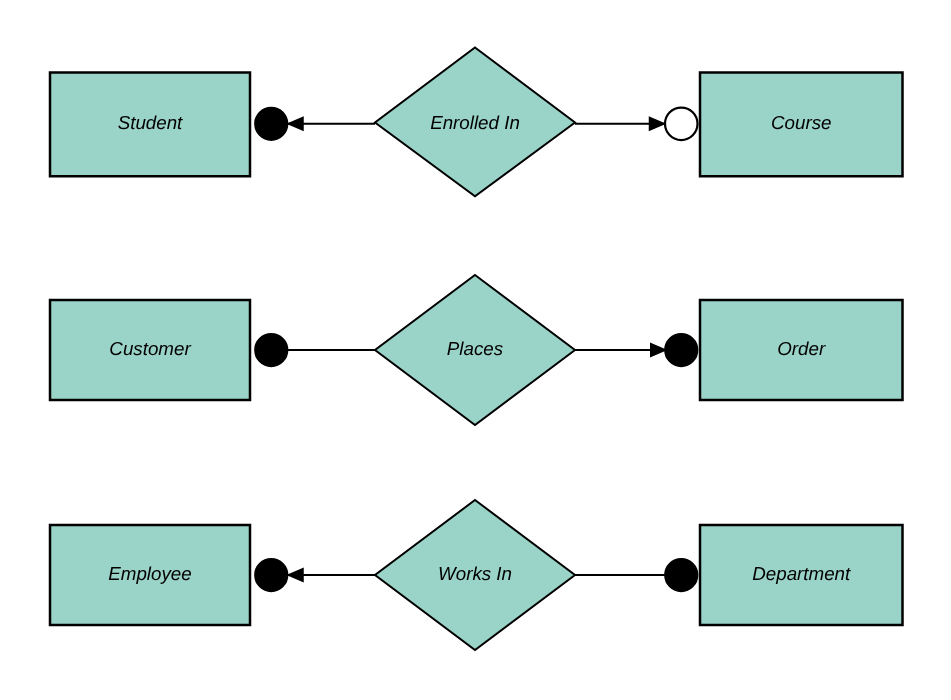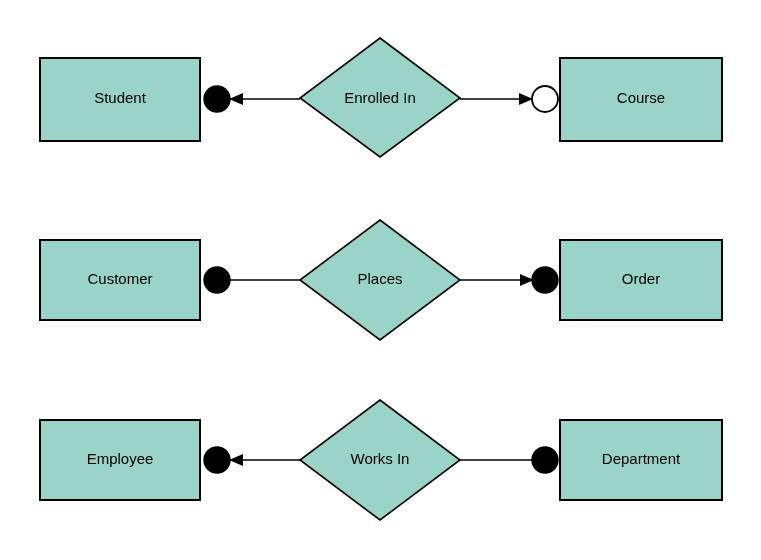--- a/index.html
+++ b/index.html
@@ -10,20 +10,21 @@
   }
   body {
     font-family: "Liberation Sans", sans-serif;
   }
   #canvas {
     position: relative;
     width: 761px;
     height: 560px;
     background: #ffffff;
     overflow: hidden;
+    font-style: italic;
   }
   #er-svg {
     position: absolute;
     top: 0;
     left: 0;
     width: 761px;
     height: 560px;
     display: block;
   }
   .entity-box {

